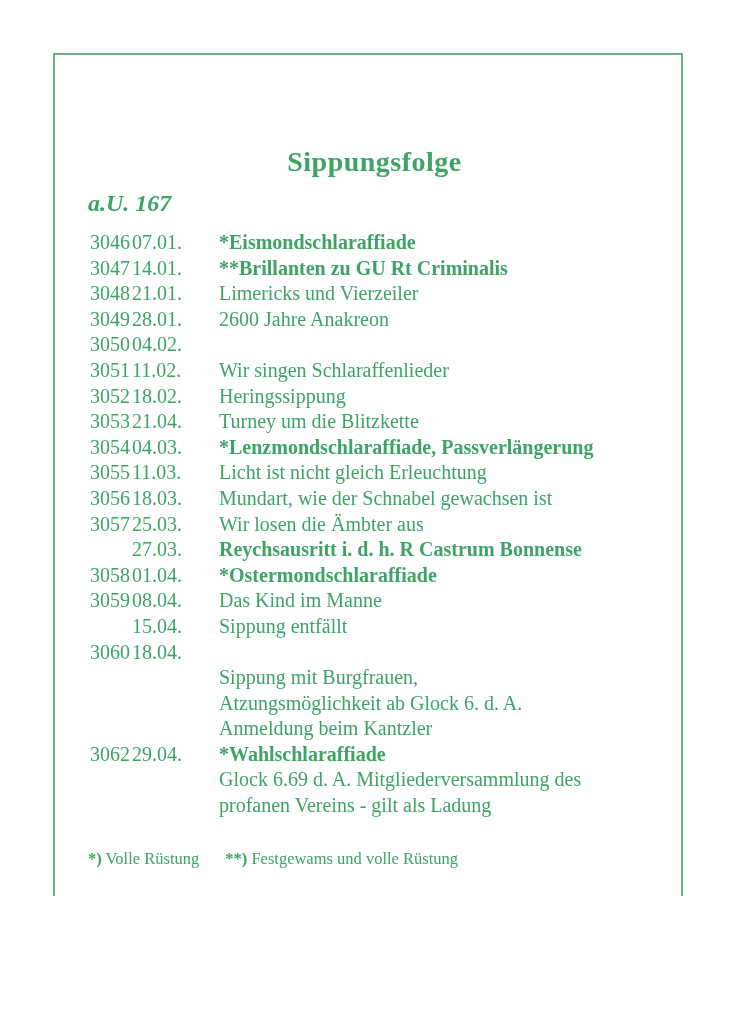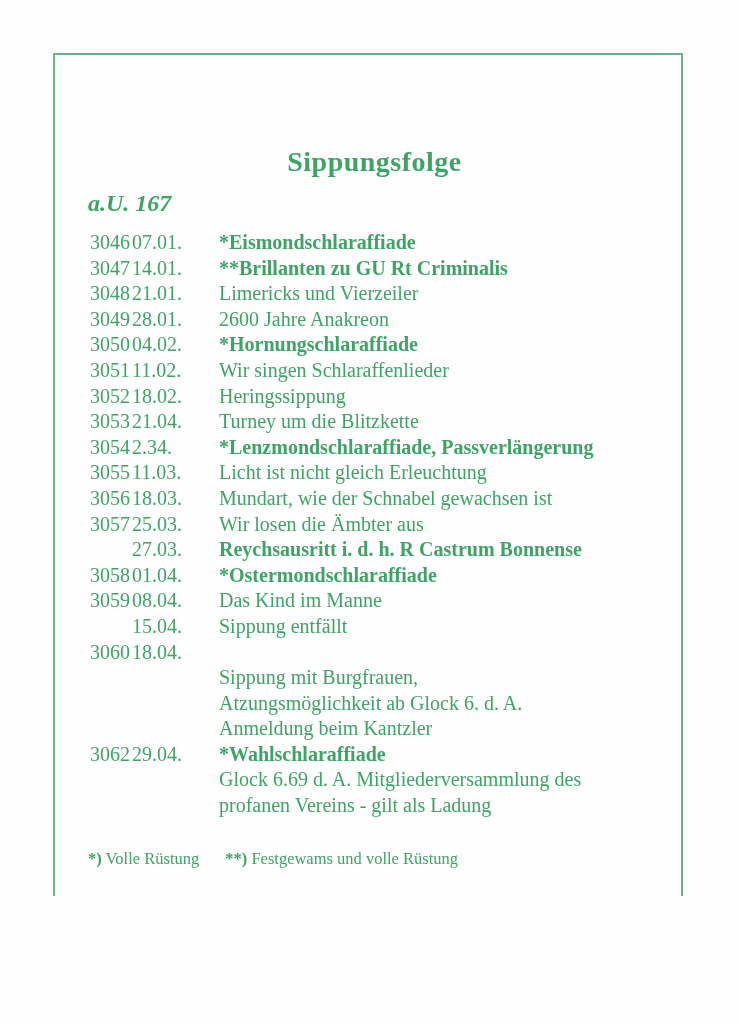--- a/index.html
+++ b/index.html
@@ -50,40 +50,39 @@
             <span class="cell-title">Limericks und Vierzeiler</span>
           </div>
           <div class="row">
             <span class="cell-num">3049</span>
             <span class="cell-date">28.01.</span>
             <span class="cell-title">2600 Jahre Anakreon</span>
           </div>
           <div class="row">
             <span class="cell-num">3050</span>
             <span class="cell-date">04.02.</span>
-            <span class="cell-title bold">*Hornungschlaraffiade</span>
           </div>
           <div class="row">
             <span class="cell-num">3051</span>
             <span class="cell-date">11.02.</span>
             <span class="cell-title">Wir singen Schlaraffenlieder</span>
           </div>
           <div class="row">
             <span class="cell-num">3052</span>
             <span class="cell-date">18.02.</span>
             <span class="cell-title">Heringssippung</span>
           </div>
           <div class="row">
             <span class="cell-num">3053</span>
             <span class="cell-date">21.04.</span>
             <span class="cell-title">Turney um die Blitzkette</span>
           </div>
           <div class="row">
             <span class="cell-num">3054</span>
-            <span class="cell-date">2.34.</span>
+            <span class="cell-date">04.03.</span>
             <span class="cell-title bold">*Lenzmondschlaraffiade, Passverlängerung</span>
           </div>
           <div class="row">
             <span class="cell-num">3055</span>
             <span class="cell-date">11.03.</span>
             <span class="cell-title">Licht ist nicht gleich Erleuchtung</span>
           </div>
           <div class="row">
             <span class="cell-num">3056</span>
             <span class="cell-date">18.03.</span>

